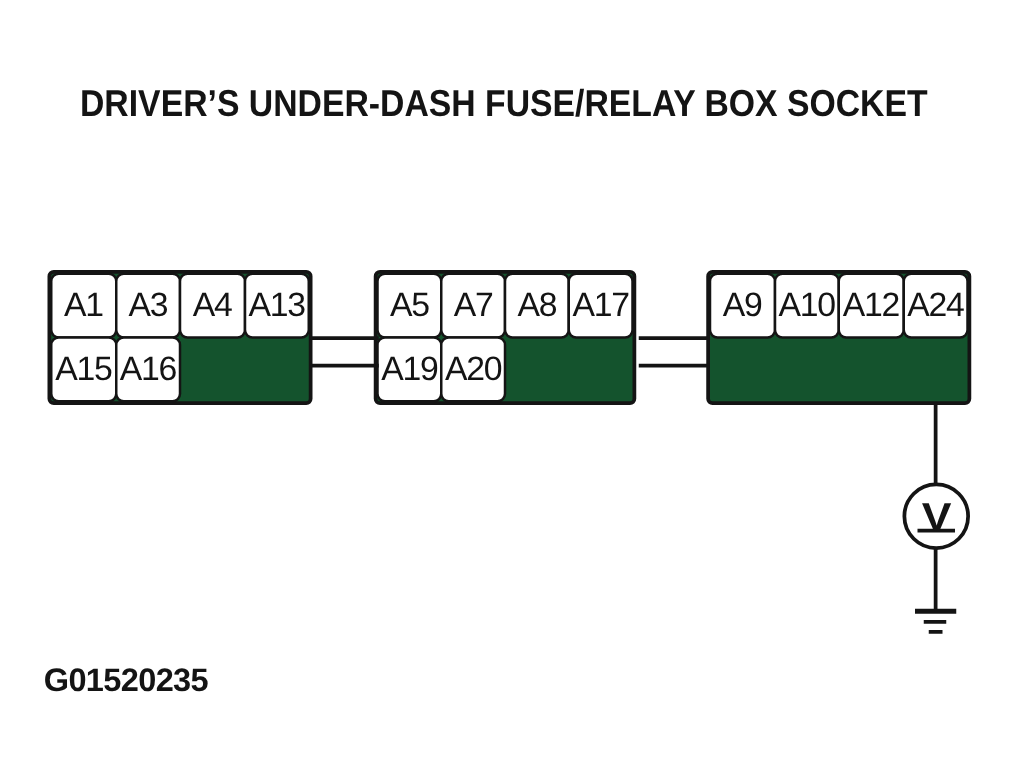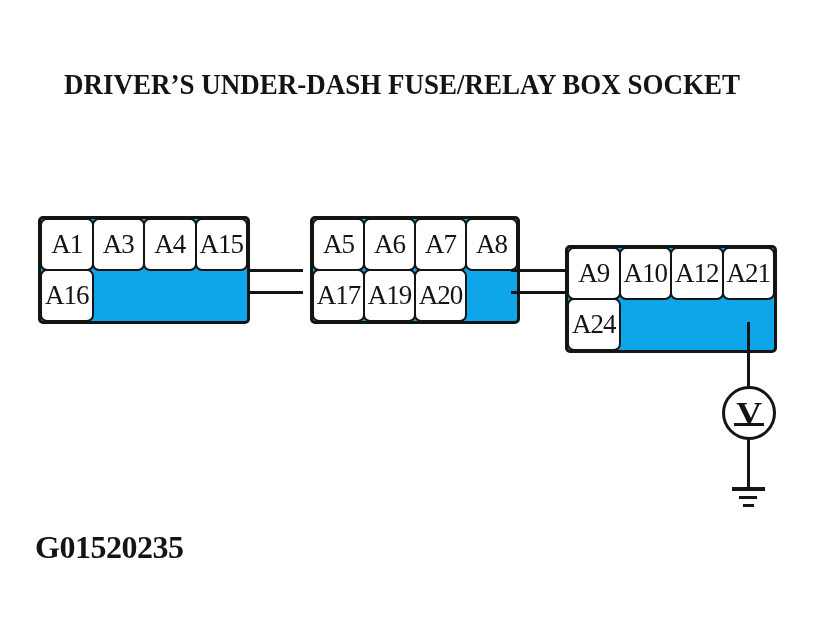--- a/index.html
+++ b/index.html
@@ -5,21 +5,21 @@
   html, body {
     margin: 0;
     padding: 0;
     background: #ffffff;
   }
   .page {
     position: relative;
     width: 815px;
     height: 626px;
     background: #ffffff;
-    font-family: Liberation Serif, serif;
+    font-family: Liberation Sans, sans-serif;
     color: #141414;
     overflow: hidden;
   }
   .title {
     position: absolute;
     left: 64px;
     top: 67px;
     margin: 0;
     font-size: 30px;
     font-weight: bold;
@@ -33,25 +33,25 @@
     position: absolute;
     top: 216px;
     width: 212px;
     height: 108px;
     box-sizing: border-box;
     border: 3px solid #141414;
     border-radius: 5px;
     display: grid;
     grid-template-columns: repeat(4, 1fr);
     grid-template-rows: 1fr 1fr;
-    background: #0ea5e9;
+    background: #14532d;
   }
   .block1 { left: 38px; }
-  .block2 { left: 310px; width: 210px; }
-  .block3 { left: 565px; margin-top: 29px; }
+  .block2 { left: 299px; width: 210px; }
+  .block3 { left: 565px; }
   .cell {
     box-sizing: border-box;
     border: 2px solid #141414;
     border-radius: 7px;
     margin: -1px;
     display: flex;
     align-items: center;
     justify-content: center;
     font-size: 27px;
     letter-spacing: -1px;
@@ -106,56 +106,55 @@
     margin-top: -6px;
   }
   .gbar { position: absolute; background: #141414; }
   .gbar1 { left: 732px; top: 487px; width: 33px; height: 4px; }
   .gbar2 { left: 739px; top: 496px; width: 18px; height: 3px; }
   .gbar3 { left: 743px; top: 504px; width: 11px; height: 3px; }
   .figure-code {
     position: absolute;
     left: 35px;
     top: 529px;
-    font-size: 32px;
+    font-size: 26px;
     font-weight: bold;
     letter-spacing: -0.5px;
     color: #141414;
   }
 </style>
 </head>
 <body>
 
 <div class="page">
 
   <h1 class="title">DRIVER’S UNDER-DASH FUSE/RELAY BOX SOCKET</h1>
 
   <div class="block block1">
     <div class="cell">A1</div>
     <div class="cell">A3</div>
     <div class="cell">A4</div>
+    <div class="cell">A13</div>
     <div class="cell">A15</div>
     <div class="cell">A16</div>
   </div>
 
   <div class="block block2">
     <div class="cell">A5</div>
-    <div class="cell">A6</div>
     <div class="cell">A7</div>
     <div class="cell">A8</div>
     <div class="cell">A17</div>
     <div class="cell">A19</div>
     <div class="cell">A20</div>
   </div>
 
   <div class="block block3">
     <div class="cell">A9</div>
     <div class="cell">A10</div>
     <div class="cell">A12</div>
-    <div class="cell">A21</div>
     <div class="cell">A24</div>
   </div>
 
   <div class="hline conn-a1"></div>
   <div class="hline conn-a2"></div>
   <div class="hline conn-b1"></div>
   <div class="hline conn-b2"></div>
 
   <div class="vline drop1"></div>
 

